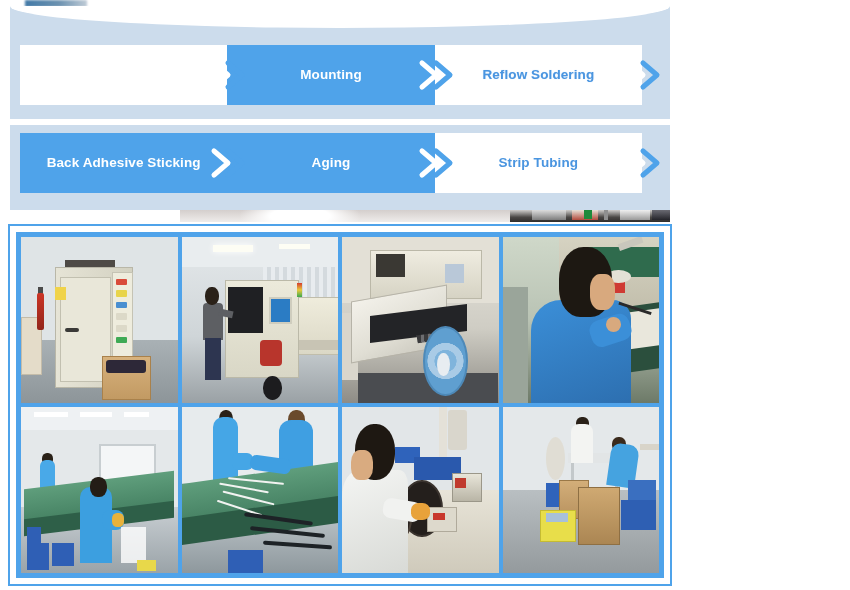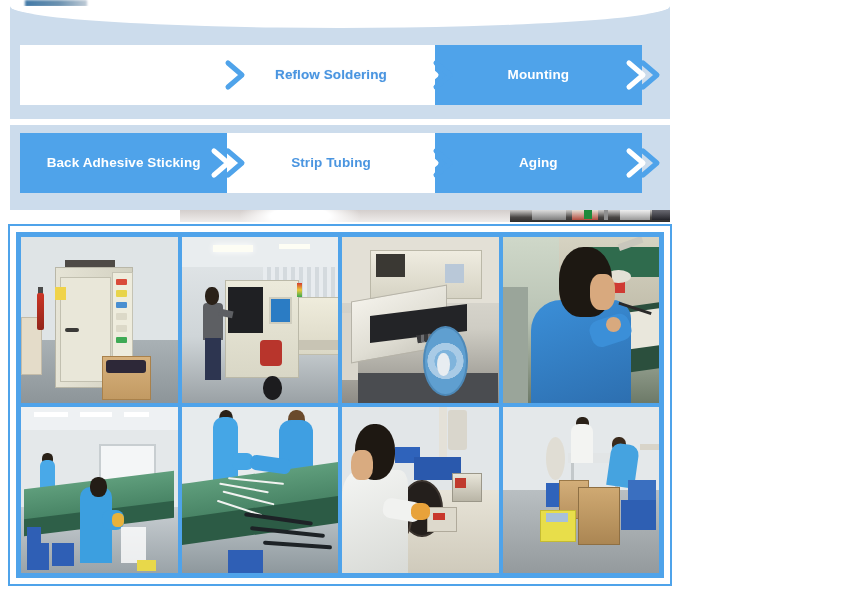--- a/index.html
+++ b/index.html
@@ -255,76 +255,76 @@
       <span class="chev right">
         <svg viewBox="0 0 46 40">
             <g fill="none" stroke-width="5" stroke-linecap="round" stroke-linejoin="round">
           <polyline points="10,8 24,20 10,32" stroke="#ffffff"></polyline>
           <polyline points="24,8 38,20 24,32" stroke="#4fa3ea"></polyline>
         </g>
           </svg>
       </span>
     </div>
 
+    <div class="step dark">
+      <span class="lbl">Mounting</span>
+      <span class="chev right">
+        <svg viewBox="0 0 46 40">
+            <g fill="none" stroke-width="5" stroke-linecap="round" stroke-linejoin="round">
+          <polyline points="10,8 24,20 10,32" stroke="#ffffff"></polyline>
+          <polyline points="24,8 38,20 24,32" stroke="#4fa3ea"></polyline>
+        </g>
+          </svg>
+      </span>
+    </div>
+
     <div class="step light">
       <span class="lbl">Reflow Soldering</span>
       <span class="chev right">
         <svg viewBox="0 0 46 40">
             <g fill="none" stroke-width="5" stroke-linecap="round" stroke-linejoin="round">
           <polyline points="10,8 24,20 10,32" stroke="#ffffff"></polyline>
           <polyline points="24,8 38,20 24,32" stroke="#4fa3ea"></polyline>
         </g>
           </svg>
       </span>
     </div>
 
-    <div class="step dark">
-      <span class="lbl">Mounting</span>
-      <span class="chev right">
-        <svg viewBox="0 0 46 40">
-            <g fill="none" stroke-width="5" stroke-linecap="round" stroke-linejoin="round">
-          <polyline points="10,8 24,20 10,32" stroke="#ffffff"></polyline>
-          <polyline points="24,8 38,20 24,32" stroke="#4fa3ea"></polyline>
-        </g>
-          </svg>
-      </span>
-    </div>
-
   </div>
 
   <div class="panel" id="panel2"></div>
 
   <div class="flow" id="flow2">
 
     <div class="step dark">
       <span class="lbl">Back Adhesive Sticking</span>
       <span class="chev right">
         <svg viewBox="0 0 46 40">
             <g fill="none" stroke-width="5" stroke-linecap="round" stroke-linejoin="round">
           <polyline points="10,8 24,20 10,32" stroke="#ffffff"></polyline>
           <polyline points="24,8 38,20 24,32" stroke="#4fa3ea"></polyline>
         </g>
           </svg>
       </span>
     </div>
 
-    <div class="step light">
-      <span class="lbl">Strip Tubing</span>
+    <div class="step dark">
+      <span class="lbl">Aging</span>
       <span class="chev right">
         <svg viewBox="0 0 46 40">
             <g fill="none" stroke-width="5" stroke-linecap="round" stroke-linejoin="round">
           <polyline points="10,8 24,20 10,32" stroke="#ffffff"></polyline>
           <polyline points="24,8 38,20 24,32" stroke="#4fa3ea"></polyline>
         </g>
           </svg>
       </span>
     </div>
 
-    <div class="step dark">
-      <span class="lbl">Aging</span>
+    <div class="step light">
+      <span class="lbl">Strip Tubing</span>
       <span class="chev right">
         <svg viewBox="0 0 46 40">
             <g fill="none" stroke-width="5" stroke-linecap="round" stroke-linejoin="round">
           <polyline points="10,8 24,20 10,32" stroke="#ffffff"></polyline>
           <polyline points="24,8 38,20 24,32" stroke="#4fa3ea"></polyline>
         </g>
           </svg>
       </span>
     </div>
 

